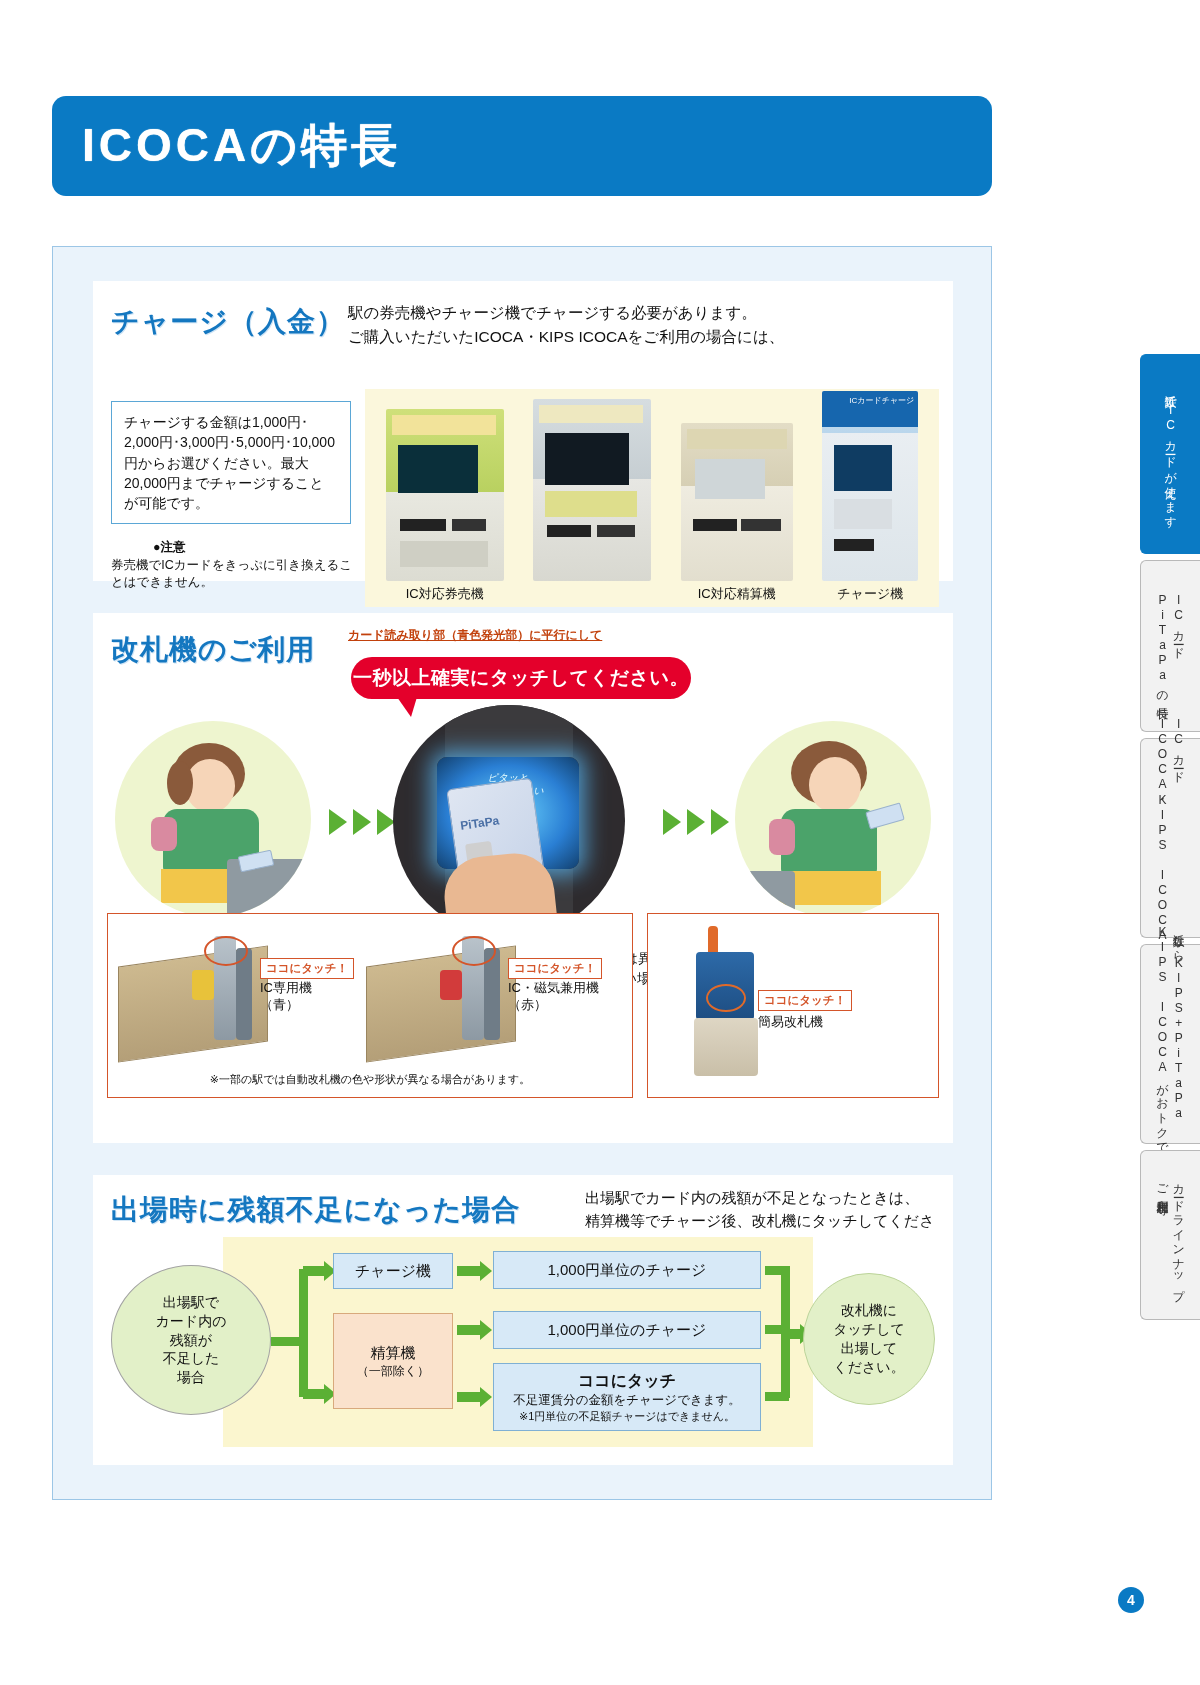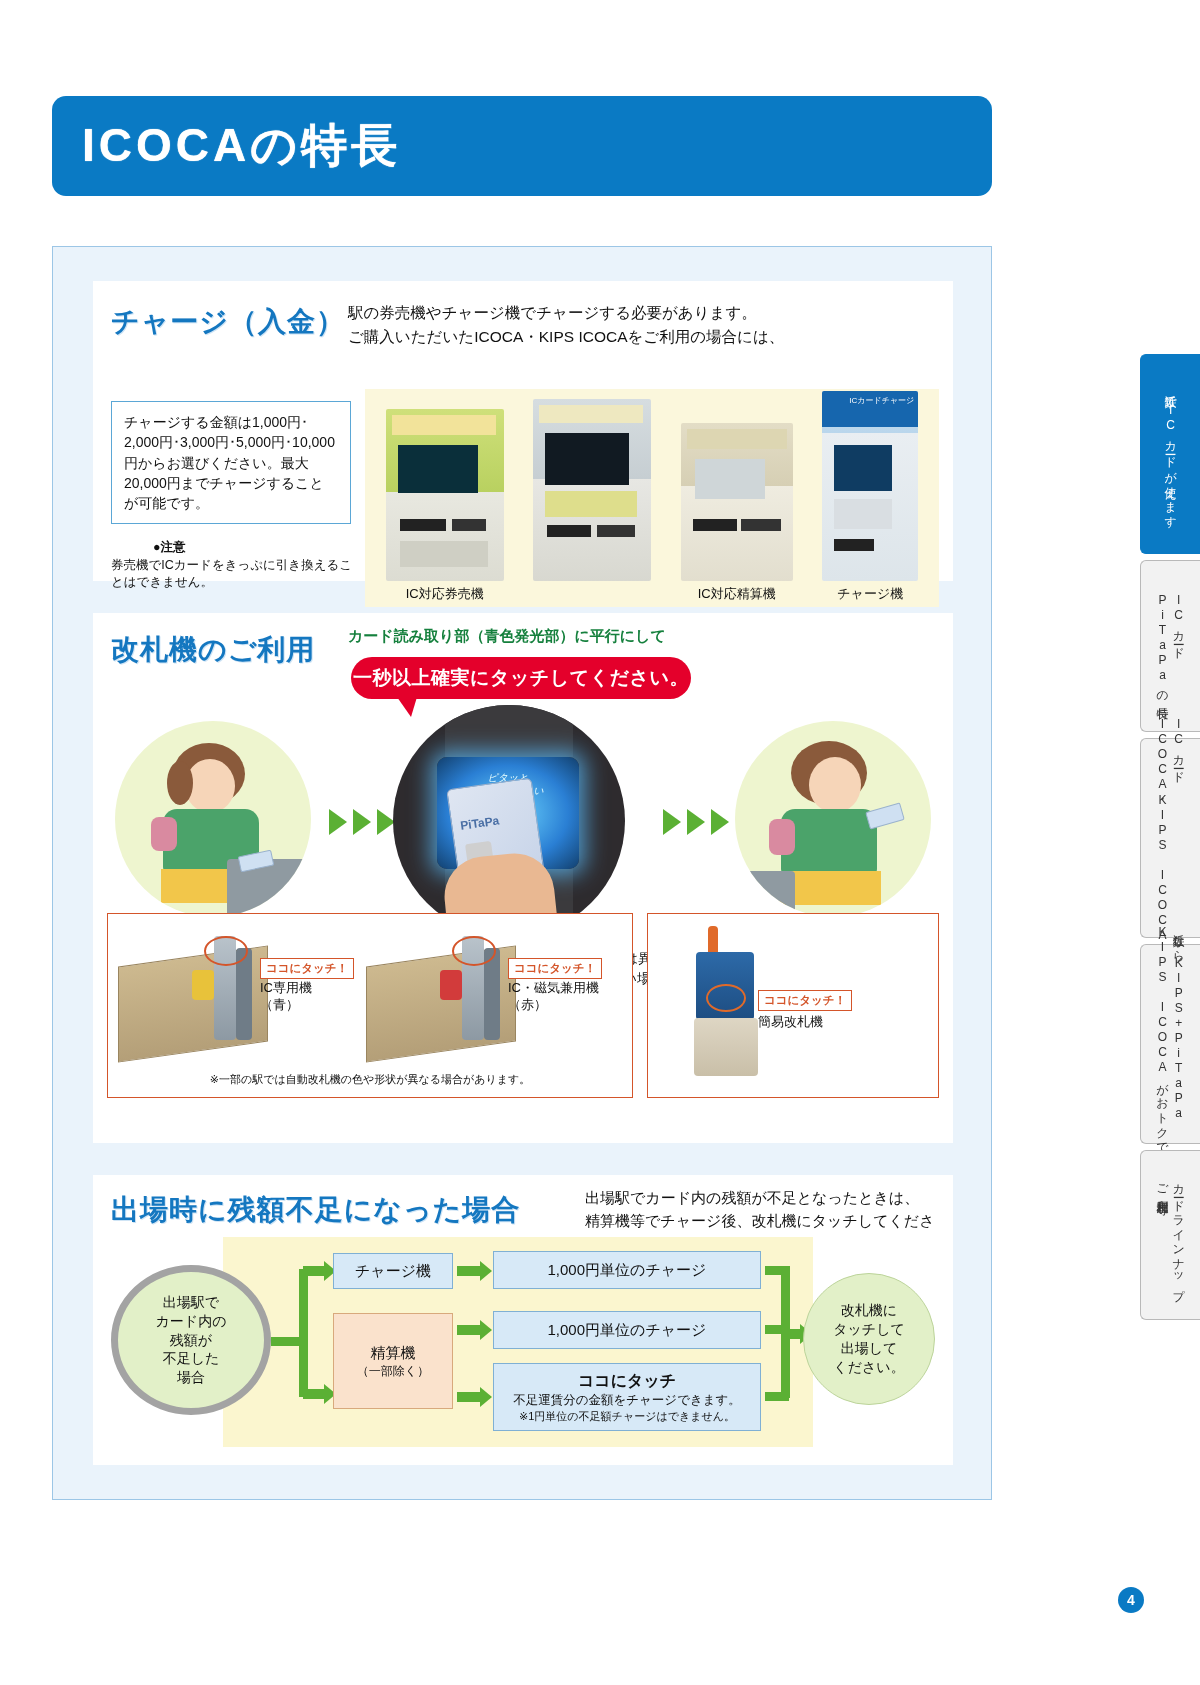--- a/index.html
+++ b/index.html
@@ -105,21 +105,21 @@
   .m4 .head { position:absolute; left:0; top:0; width:96px; height:36px; background:#1666ae; }
   .m4 .head span { color:#fff; font-size:8px; display:block; padding:5px 4px; line-height:1.3; }
   .m4 .screen { position:absolute; left:12px; top:54px; width:58px; height:46px; background:#0f3c62; }
   .m4 .btns  { position:absolute; left:12px; top:108px; width:58px; height:30px; background:#d9dee2; }
   .m4 .slot  { position:absolute; left:12px; top:148px; width:40px; height:12px; background:#222; }
 
   
   #gate-head { position: absolute; left: 18px; top: 18px; }
   .gate-red-line {
     position: absolute; left: 255px; top: 14px;
-    color: #15803d; font-size: 15px; font-weight: 700; white-space: nowrap;
+    color: #c2410c; font-size: 12px; font-weight: 700; white-space: nowrap; text-decoration: underline;
   }
   .bubble {
     position: absolute; left: 258px; top: 44px; width: 340px; height: 42px;
     background: #e4002b; border-radius: 21px;
     display: flex; align-items: center; justify-content: center;
   }
   .bubble span { color: #fff; font-size: 19px; font-weight: 700; letter-spacing: 0.5px; }
   .bubble::after {
     content: ""; position: absolute; left: 46px; bottom: -18px;
     border-left: 14px solid transparent; border-right: 6px solid transparent;
@@ -210,21 +210,21 @@
   }
   .flow {
     position: absolute; left: 18px; top: 62px; width: 824px; height: 210px;
   }
   .flow-bg {
     position: absolute; left: 112px; top: 0; width: 590px; height: 210px;
     background: #fbf6cf;
   }
   .oval {
     position: absolute; left: 0px; top: 28px; width: 160px; height: 150px;
-    border-radius: 50%; background: #e2f0c8; border: 7px solid #a3a3a3;
+    border-radius: 50%; background: #e2f0c8; border: 1px solid #a3a3a3;
     display: flex; align-items: center; justify-content: center; text-align: center;
     font-size: 14px; line-height: 1.35; color: #111;
   }
   .fbox {
     position: absolute; display: flex; align-items: center; justify-content: center;
     text-align: center; font-size: 15px; color: #111; line-height: 1.35;
   }
   .fbox.blue { background: #d7e9f7; border: 1px solid #7fb0d4; }
   .fbox.peach { background: #fae2cc; border: 1px solid #d8a97c; }
   #f-charge-machine { left: 222px; top: 16px; width: 120px; height: 36px; }

